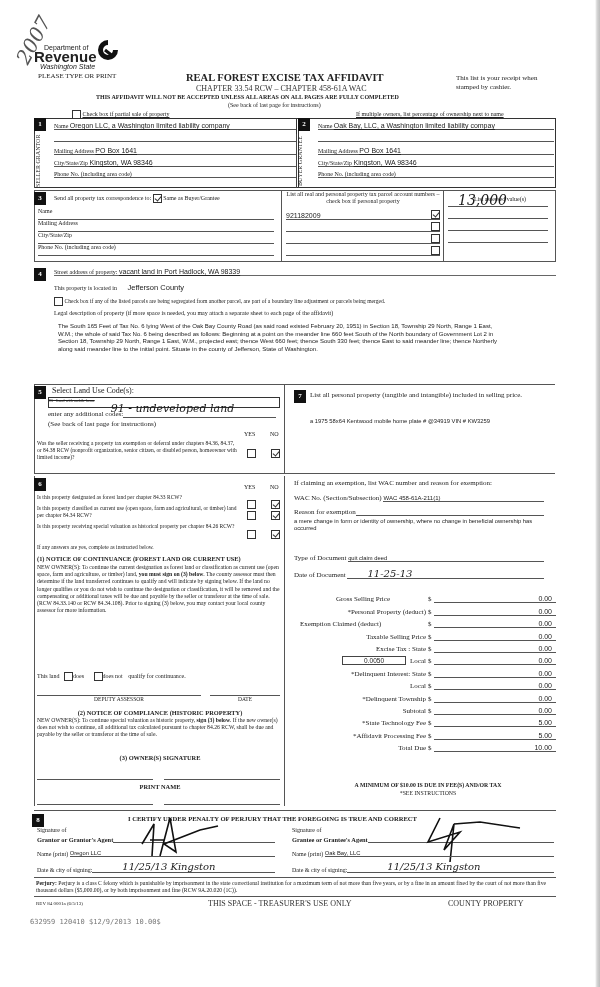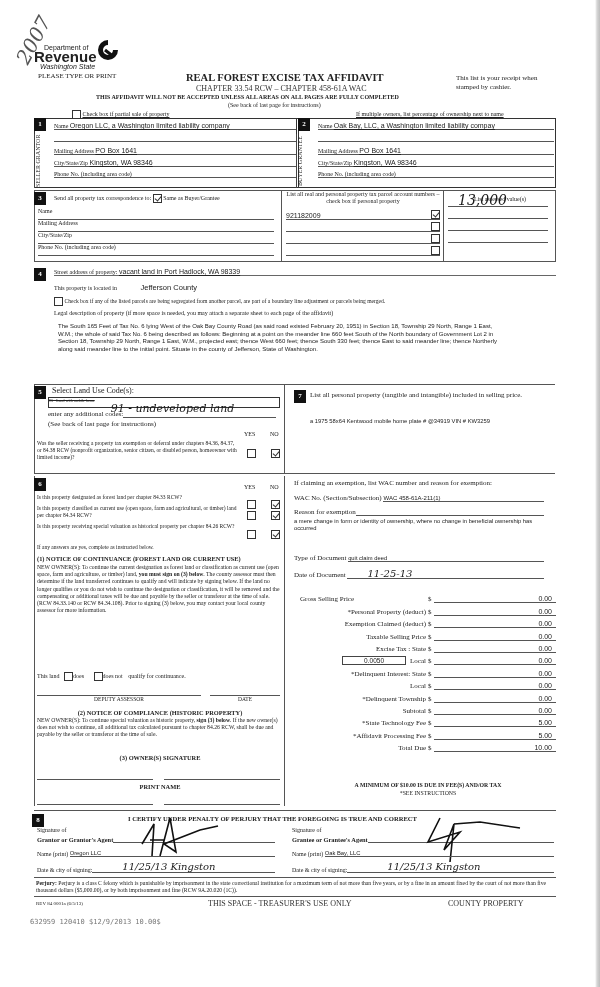--- a/index.html
+++ b/index.html
@@ -114,21 +114,21 @@
   <div class="line" style="height:12px"></div>
 </div>
 
 <div class="abs num" style="left:34px;top:268px">4</div>
 <div class="abs f6 row" style="left:54px;top:268px;width:502px;border-bottom:1px solid #666">
   <span>Street address of property:</span>&nbsp;
   <span class="val" style="text-decoration:underline">vacant land in Port Hadlock, WA 98339</span>
 </div>
 <div class="abs f6" style="left:54px;top:283px">
   <span>This property is located in</span>
-  <span class="val" style="margin-left:22px;font-size:7.5px">Jefferson County</span>
+  <span class="val" style="margin-left:9px;font-size:7.5px">Jefferson County</span>
 </div>
 <div class="abs" style="left:54px;top:297px;font-size:5.6px">
   <span class="cb"></span>
   <span>Check box if any of the listed parcels are being segregated from another parcel, are part of a boundary line adjustment or parcels being merged.</span>
 </div>
 <div class="abs" style="left:54px;top:310px;font-size:6px">Legal description of property (if more space is needed, you may attach a separate sheet to each page of the affidavit)</div>
 <div class="abs val" style="left:58px;top:323px;width:440px;font-size:6px;line-height:7.5px">The South 165 Feet of Tax No. 6 lying West of the Oak Bay County Road (as said road existed February 20, 1951) in Section 18, Township 29 North, Range 1 East, W.M.; the whole of said Tax No. 6 being described as follows: Beginning at a point on the meander line 660 feet South of the North boundary of Government Lot 2 in Section 18, Township 29 North, Range 1 East, W.M., projected east; thence West 660 feet; thence South 330 feet; thence East to said meander line; thence Northerly along said meander line to the initial point. Situate in the county of Jefferson, State of Washington.</div>
 
 <div class="abs box" style="left:34px;top:384px;width:251px;height:90px;border-color:#555"></div>
 <div class="abs num" style="left:34px;top:386px">5</div>
@@ -196,31 +196,31 @@
 <div class="abs f7 row" style="left:294px;top:508px;width:250px">
     <span>Reason for exemption</span>
     <span class="line" style="flex:1;height:7px"></span>
   </div>
 <div class="abs val" style="left:294px;top:518px;width:250px;font-size:5.8px;line-height:7px">a mere change in form or identity of ownership, where no change in beneficial ownership has occurred</div>
 <div class="abs f7 row" style="left:294px;top:554px;width:250px"><span>Type of Document</span>&nbsp;<span class="val line" style="flex:1;font-size:5.8px">quit claim deed</span></div>
 <div class="abs f7 row" style="left:294px;top:569px;width:250px"><span>Date of Document</span>&nbsp;<span class="hand line" style="flex:1;font-size:10px;padding-left:20px;line-height:9px">11-25-13</span></div>
 
 <div class="abs" style="left:300px;top:591px;width:256px">
   <div class="row f7" style="height:12.4px">
-      <span style="width:126px;text-align:left">Gross Selling Price</span>
+      <span style="width:126px;text-align:center">Gross Selling Price</span>
       <span style="margin:0 2px">$</span>
       <span class="val line" style="flex:1;text-align:right;padding-right:4px">0.00</span>
     </div>
   <div class="row f7" style="height:12.4px">
       <span style="width:126px;text-align:right">*Personal Property (deduct)</span>
       <span style="margin:0 2px">$</span>
       <span class="val line" style="flex:1;text-align:right;padding-right:4px">0.00</span>
     </div>
   <div class="row f7" style="height:12.4px">
-      <span style="width:126px;text-align:right">Exemption Claimed (deduct)</span>
+      <span style="width:126px;">Exemption Claimed (deduct)</span>
       <span style="margin:0 2px">$</span>
       <span class="val line" style="flex:1;text-align:right;padding-right:4px">0.00</span>
     </div>
   <div class="row f7" style="height:12.4px">
       <span style="width:126px;text-align:right">Taxable Selling Price</span>
       <span style="margin:0 2px">$</span>
       <span class="val line" style="flex:1;text-align:right;padding-right:4px">0.00</span>
     </div>
   <div class="row f7" style="height:12.4px">
       <span style="width:126px;text-align:right">Excise Tax : State</span>

